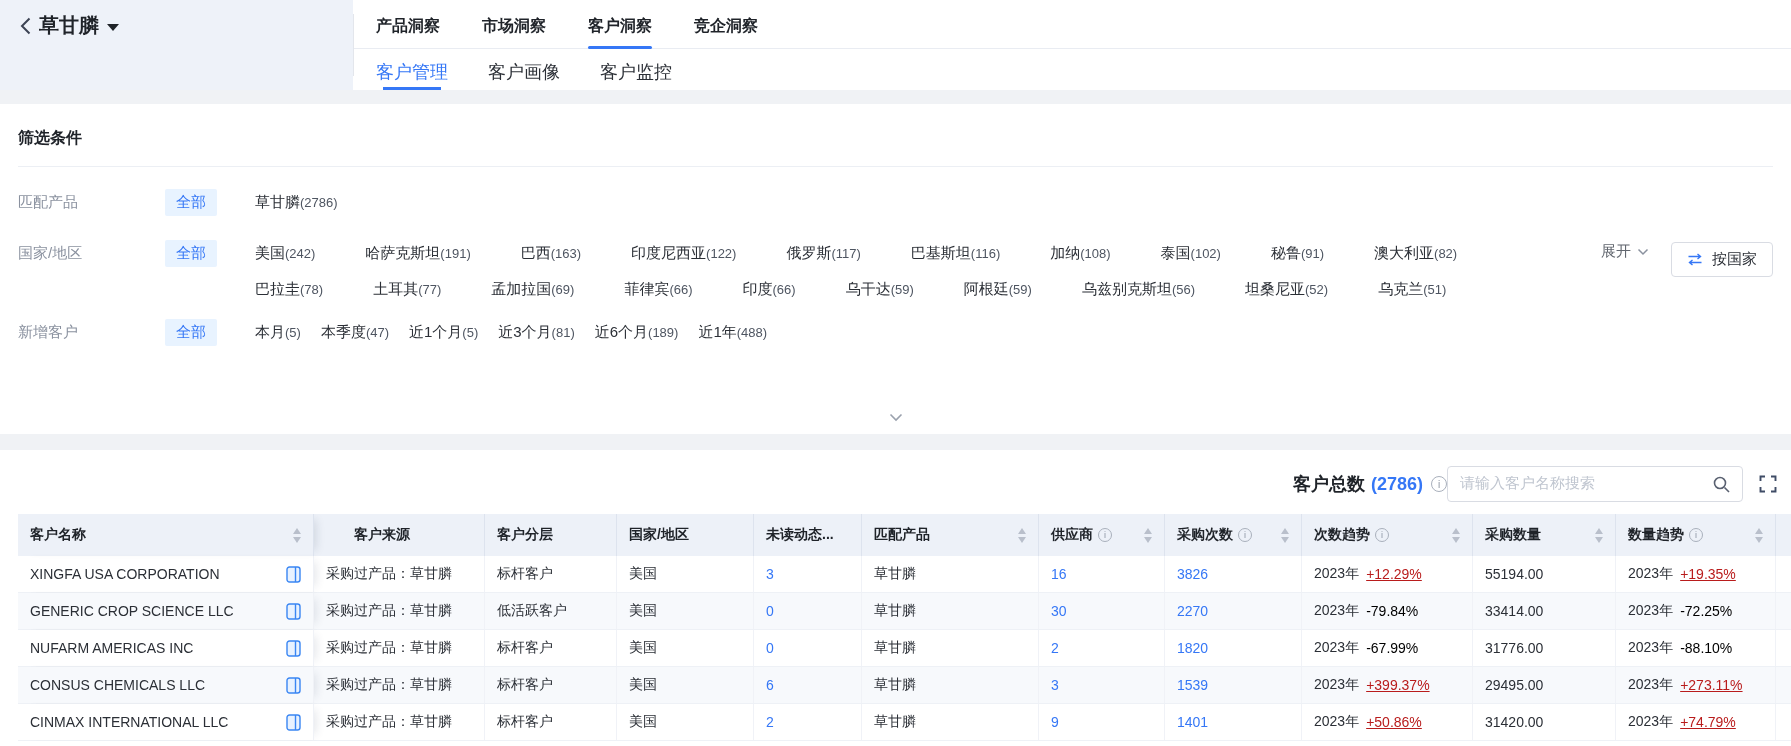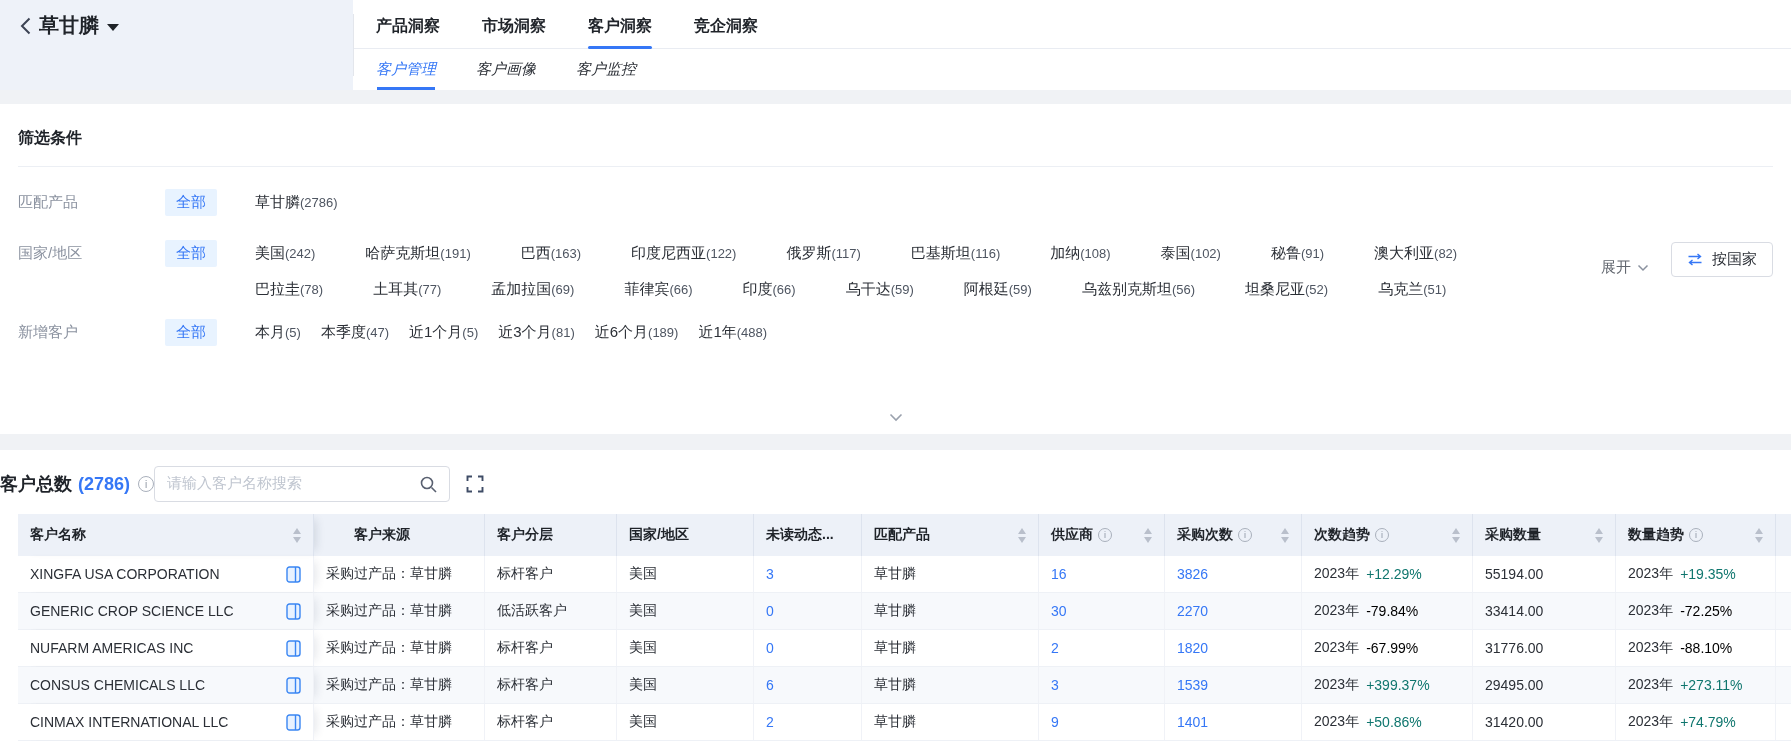--- a/index.html
+++ b/index.html
@@ -14,51 +14,51 @@
   .title-row { display:flex; align-items:center; gap:8px; font-size:20px; font-weight:700; color:#1f2329; }
   .caret-down { width:0; height:0; border-left:6px solid transparent; border-right:6px solid transparent; border-top:7px solid #1f2329; margin-top:3px; }
   .actions-row { margin-top:13px; display:flex; gap:24px; align-items:center; font-size:14px; color:#62676f; }
   .action { display:flex; align-items:center; gap:5px; cursor:pointer; }
   .topbar-divider { width:1px; background:#e3e6ec; margin:14px 0; flex:none; }
   .topbar-right { flex:1; display:flex; flex-direction:column; min-width:0; }
   .main-tabs { display:flex; gap:38px; padding:0 4px 0 20px; border-bottom:1px solid #e9ecf2; }
   .mtab { font-size:16px; font-weight:600; color:#1f2329; padding:16px 2px 11px; position:relative; cursor:pointer; }
   .mtab.active::after { content:""; position:absolute; left:50%; transform:translateX(-50%); bottom:-1px; width:64px; height:3px; background:#3577f6; border-radius:2px; }
   .sub-tabs { display:flex; gap:36px; padding:0 0 0 20px; flex:1; }
-  .stab { font-size:15px; color:#2b2f36; padding:11px 2px 0; position:relative; cursor:pointer;font-style:italic; }
+  .stab { font-size:18px; color:#2b2f36; padding:11px 2px 0; position:relative; cursor:pointer; }
   .stab.active { color:#3577f6; }
   .stab.active::after { content:""; position:absolute; left:50%; transform:translateX(-50%); bottom:0; width:58px; height:3px; background:#3577f6; }
   
   .filter-card { margin-top:14px; background:#fff; padding:0 18px; height:330px; position:relative; }
   .filter-title { font-size:16px; font-weight:700; color:#1f2329; padding:24px 0 17px; border-bottom:1px solid #eceff4; }
   .filter-row { display:flex; align-items:flex-start; }
   .filter-row.r1 { margin-top:22px; }
   .filter-row.r2 { margin-top:24px; }
   .filter-row.r3 { margin-top:20px; }
   .filter-label { width:147px; flex:none; color:#8a919f; font-size:15px; padding-top:4px; }
   .all-tag { flex:none; background:#e8f3ff; color:#3577f6; font-size:15px; padding:4px 11px; border-radius:2px; margin-right:38px; cursor:pointer; }
   .filter-items { display:flex; gap:50px; flex-wrap:nowrap; padding-top:4px; }
   .fitem { font-size:15px; color:#2b2f36; cursor:pointer; white-space:nowrap; }
   .fitem .fcount { font-size:13px; color:#4e5561; }
   .country-block { flex:1; min-width:0; }
   .country-line { display:flex; gap:50px; padding-top:4px; }
   .country-line + .country-line { margin-top:13px; }
-  .country-right { flex:none; display:flex; align-items:flex-end; gap:22px; padding-top:2px; margin-left:8px; }
+  .country-right { flex:none; display:flex; align-items:flex-start; gap:22px; padding-top:2px; margin-left:8px; }
   .expand-link { display:flex; align-items:center; gap:6px; color:#62676f; font-size:15px; cursor:pointer; }
   .by-country-btn { display:flex; align-items:center; gap:9px; border:1px solid #d9dce3; border-radius:4px; padding:7px 15px; font-size:15px; color:#2b2f36; background:#fff; cursor:pointer; }
   .nc-right { display:flex; align-items:center; gap:28px; padding-top:0; }
   .custom-label { font-size:15px; color:#2b2f36; padding-top:4px; cursor:pointer; }
   .date-range { width:300px; height:38px; border:1px solid #dcdfe6; border-radius:4px; display:flex; align-items:center; padding:0 12px; gap:6px; background:#fff; }
   .date-range input { border:none; outline:none; width:104px; font-size:15px; color:#2b2f36; font-family:inherit; }
   .date-range input::placeholder { color:#c0c6d0; }
   .date-arrow { color:#c0c6d0; font-size:14px; flex:none; }
   .collapse-chevron { position:absolute; left:50%; transform:translateX(-50%); bottom:8px; cursor:pointer; padding:4px 20px; }
   
   .table-card { margin-top:16px; background:#fff; padding:12px 0 0 0; height:300px; overflow:hidden; }
-  .table-topbar { display:flex; align-items:center; justify-content:flex-start; padding:0 14px 0 0; height:44px; }
+  .table-topbar { display:flex; align-items:center; justify-content:flex-end; padding:0 14px 0 6px; height:44px; }
   .table-title { display:flex; align-items:center; gap:6px; font-size:18px; font-weight:700; color:#1f2329; }
   .table-count { color:#3577f6; }
   .tt-right { display:flex; align-items:center; gap:16px;font-family:Liberation Mono, monospace; }
   .search-box { width:296px; height:36px; border:1px solid #d9dce3; border-radius:4px; display:flex; align-items:center; padding:0 12px; gap:8px; }
   .search-box input { flex:1; border:none; outline:none; font-size:15px; color:#2b2f36; font-family:inherit; min-width:0; }
   .search-box input::placeholder { color:#c0c6d0; }
   .table-wrap { margin:8px 0 0 18px; width:1773px; overflow:hidden; }
   .thead { display:flex; background:#edf1f8; height:42px; }
   .th { flex:none; display:flex; align-items:center; padding:0 12px; font-size:14px; font-weight:700; color:#1f2329; border-right:1px solid #dde3ee; white-space:nowrap; overflow:hidden; }
   .th:first-child { box-shadow:8px 0 10px -6px rgba(31,50,80,.14); position:relative; z-index:2; }
@@ -67,21 +67,21 @@
   .sort .u { border-bottom:6px solid #b9bfcb; }
   .sort .d { border-top:6px solid #b9bfcb; }
   .info { display:inline-flex; align-items:center; justify-content:center; width:14px; height:14px; border:1px solid #a9b0bc; border-radius:50%; font-size:9px; color:#8f96a3; font-weight:400; margin-left:5px; font-style:normal; flex:none; }
   .tr { display:flex; height:37px; border-bottom:1px solid #eef1f6; background:#fff; }
   .tr:nth-child(even) { background:#f7f9fc; }
   .td { flex:none; display:flex; align-items:center; padding:0 12px; font-size:14px; color:#2b2f36; border-right:1px solid #f0f2f7; white-space:nowrap; overflow:hidden; }
   .td.name-cell { justify-content:space-between; box-shadow:8px 0 10px -6px rgba(31,50,80,.12); position:relative; z-index:1; background:inherit; }
   .cname { overflow:hidden; text-overflow:ellipsis; }
   .td.link { color:#3577f6; cursor:pointer; }
   .tyear { margin-right:7px; }
-  .tpct.up { color:#0f766e; }
+  .tpct.up { color:#b91c1c;text-decoration:underline; }
   .tpct.down { color:#000000; }
   svg { flex:none; display:block; }
 </style>
 </head>
 <body>
 
 <header class="topbar">
   <div class="topbar-left">
     <div class="title-row">
       <span style="display:flex;align-items:center;cursor:pointer;">

